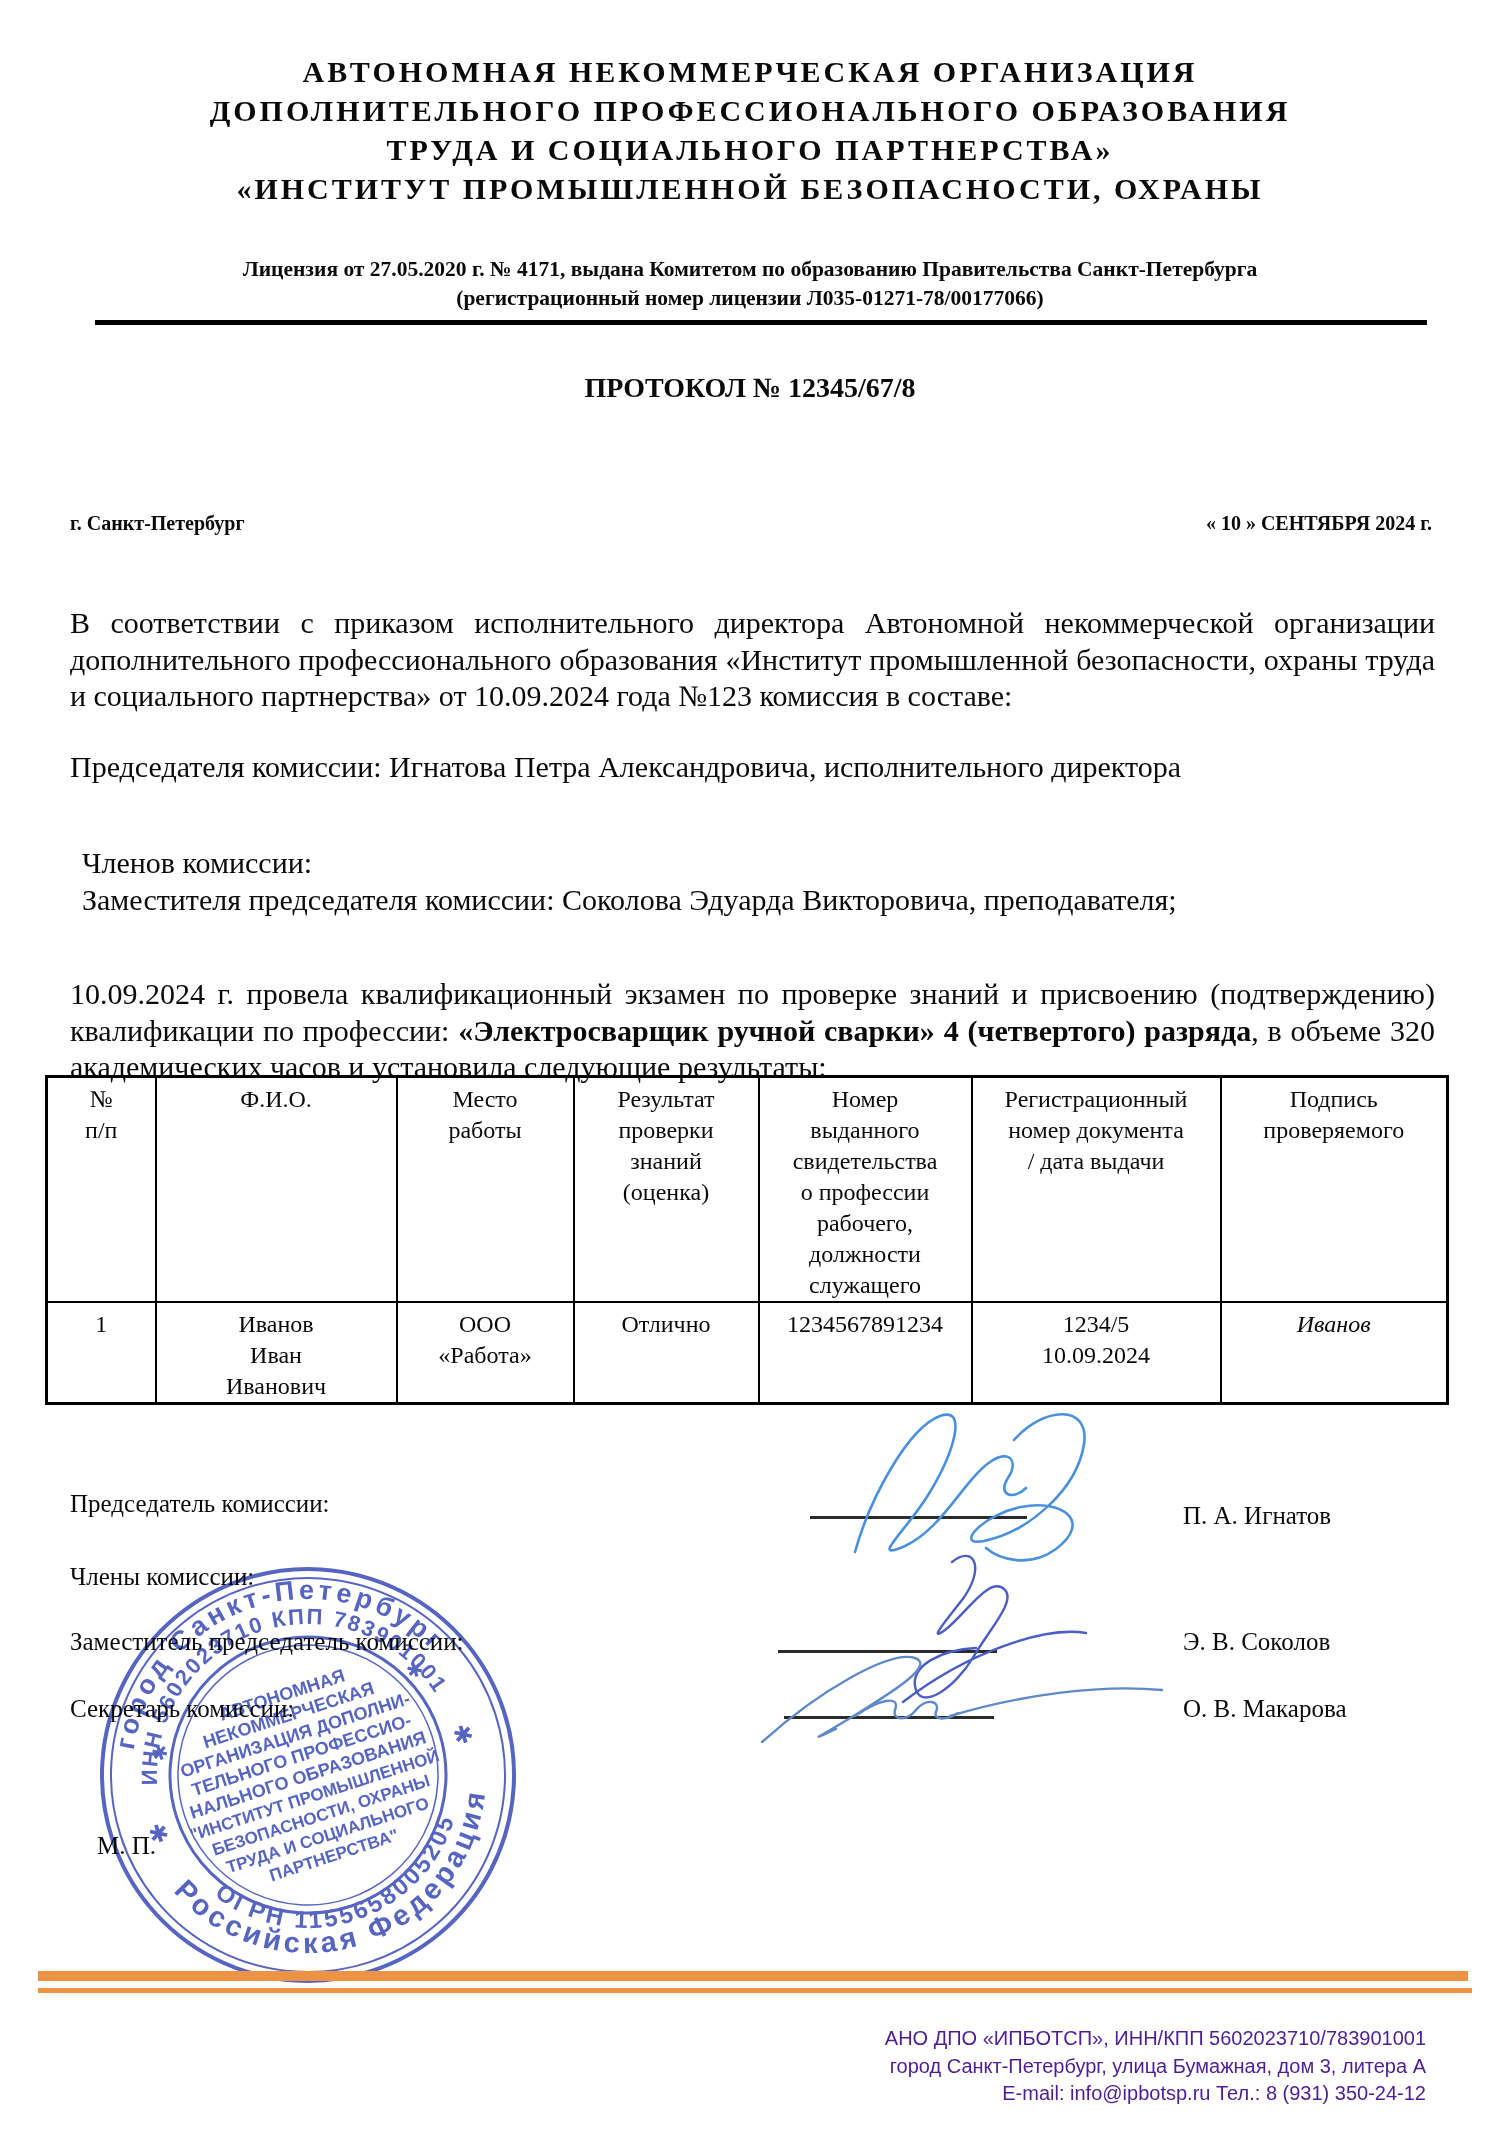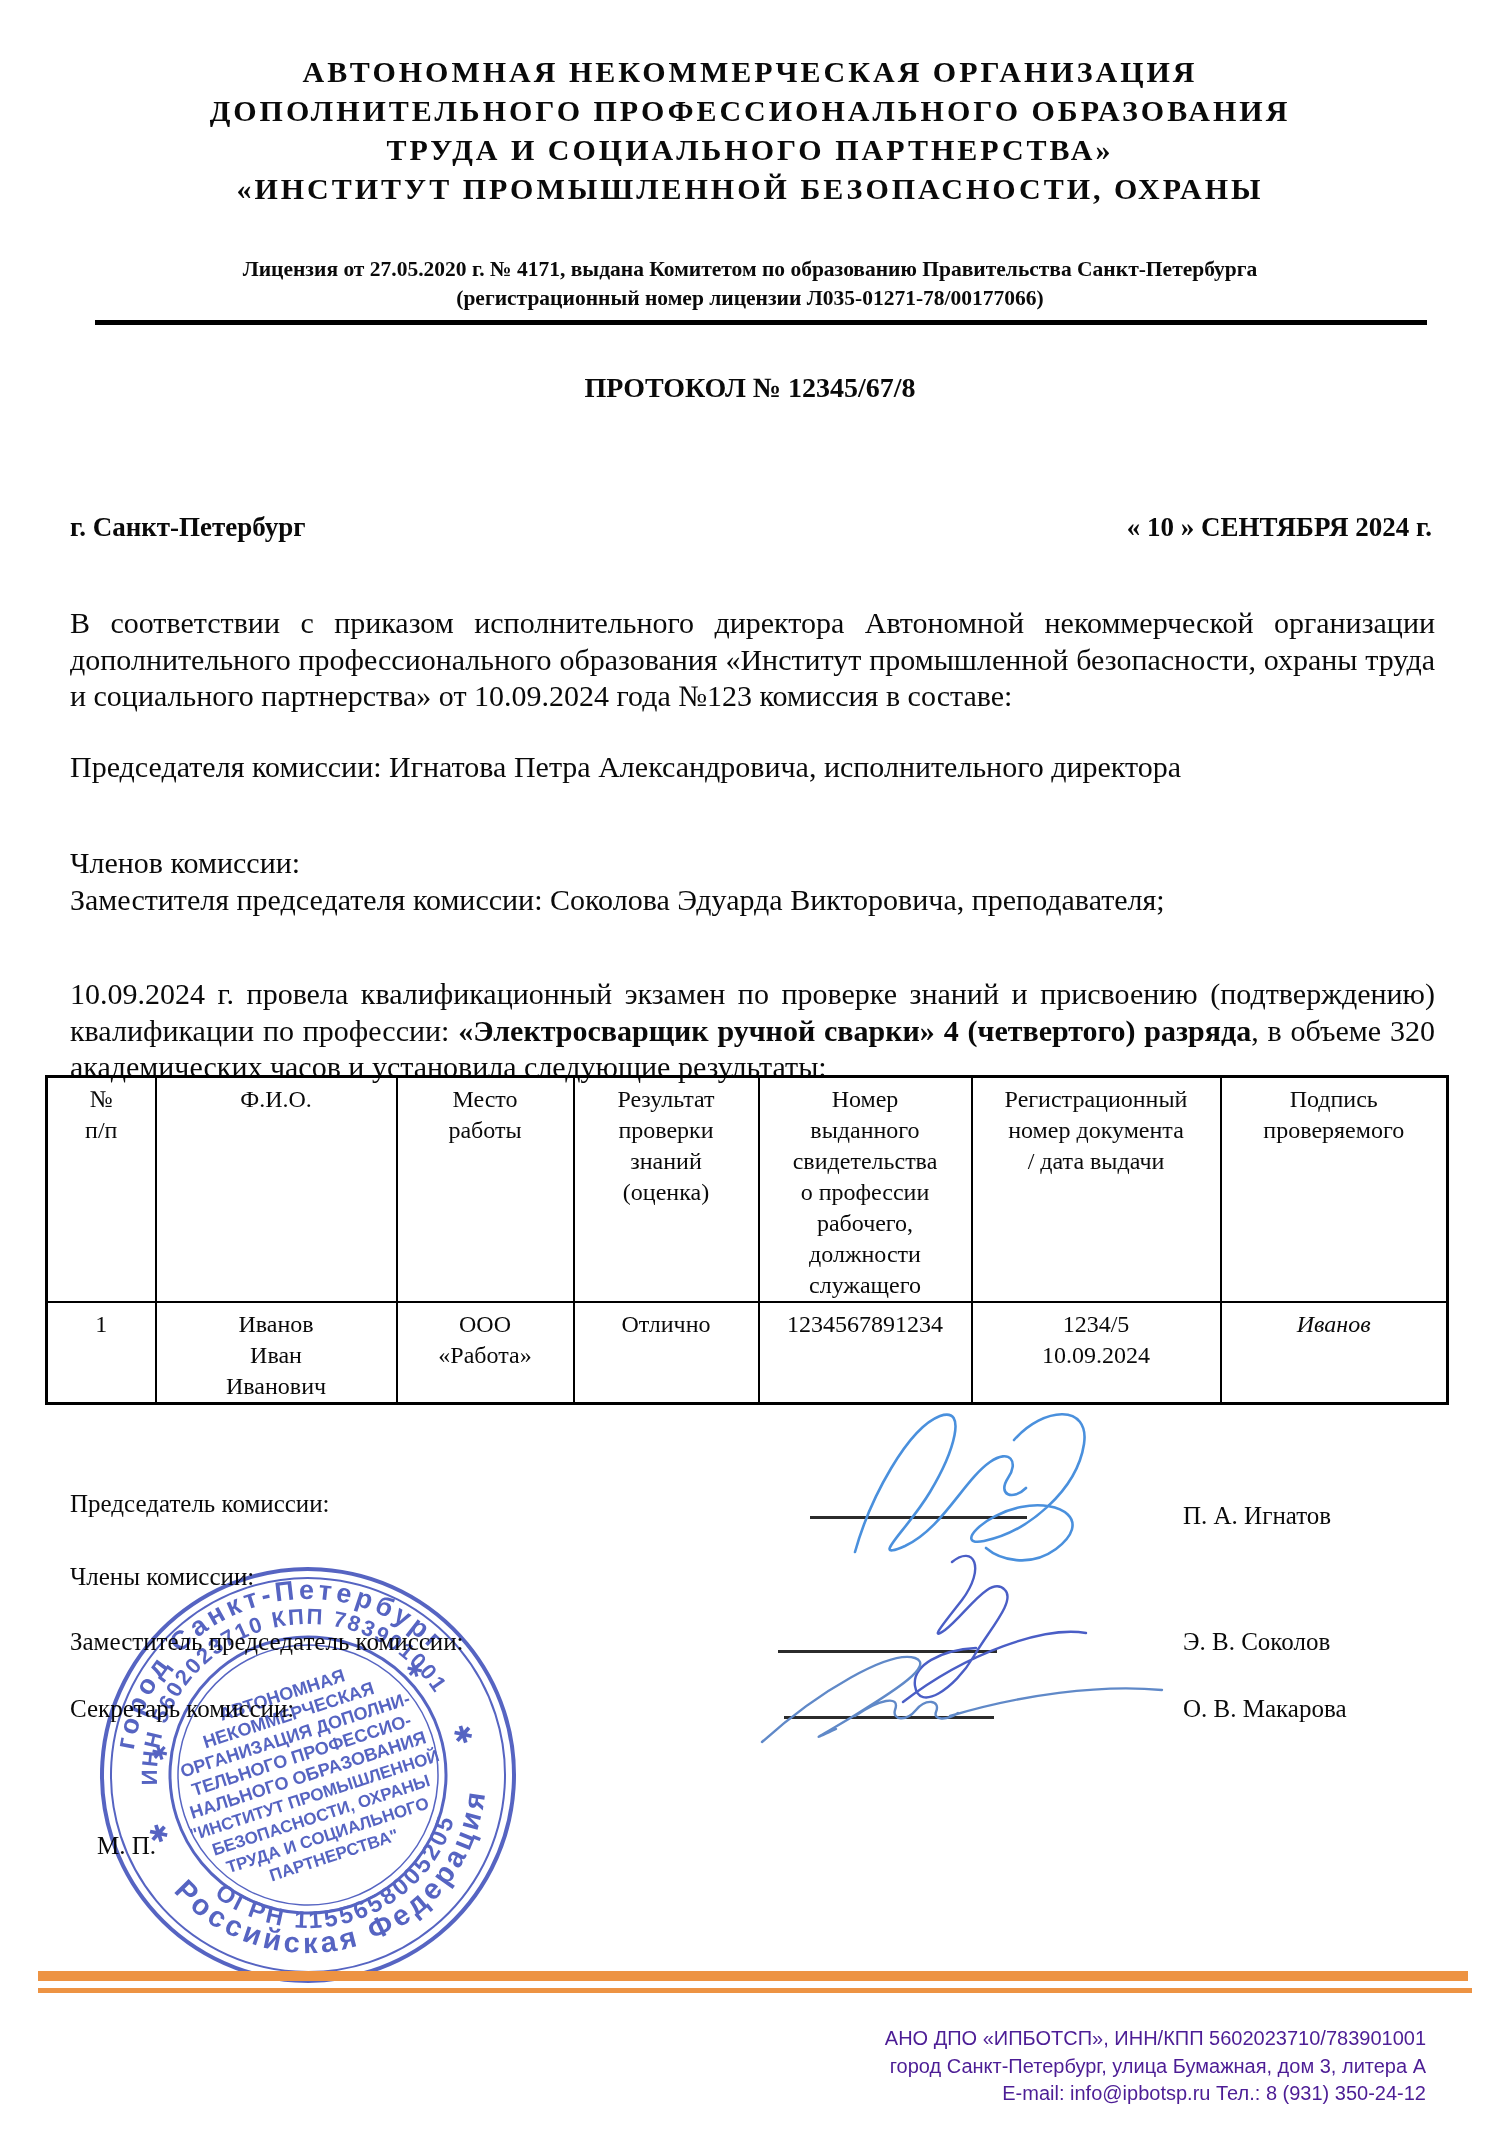--- a/index.html
+++ b/index.html
@@ -16,27 +16,27 @@
 
   .rule{position:absolute;top:320px;left:95px;width:1332px;height:5px;background:#000;}
 
   .doc-title{position:absolute;top:372px;left:0;width:1500px;text-align:center;
              font-weight:bold;font-size:28px;}
   .doc-subtitle{position:absolute;top:410px;left:0;width:1500px;text-align:center;
                 font-weight:bold;font-size:26px;line-height:37px;}
   .doc-subtitle span{display:block;}
 
   .place-date{position:absolute;top:512px;left:70px;width:1362px;display:flex;
-              justify-content:space-between;font-weight:bold;font-size:27px;align-items:flex-end;}
+              justify-content:space-between;font-weight:bold;font-size:20px;align-items:flex-end;}
 
   .para{position:absolute;left:70px;width:1365px;font-size:30px;line-height:36.5px;
         text-align:justify;}
   .p1{top:605px;}
   .chairman-line{top:749px;text-align:left;}
-  .members-block{top:845px;text-align:left;}
+  .members-block{top:845px;text-align:left;margin-left:12px;}
   .p2{top:976px;}
   .b{font-weight:bold;}
 
   table.results{position:absolute;top:1075px;left:45px;width:1401px;
                 border-collapse:collapse;table-layout:fixed;
                 font-size:24px;line-height:31px;}
   table.results{border:3px solid #000;}
   table.results td{border:2px solid #000;vertical-align:top;white-space:pre-line;
                    text-align:center;padding:6px 4px 0 4px;}
   tr.hdr td{height:217px;}

